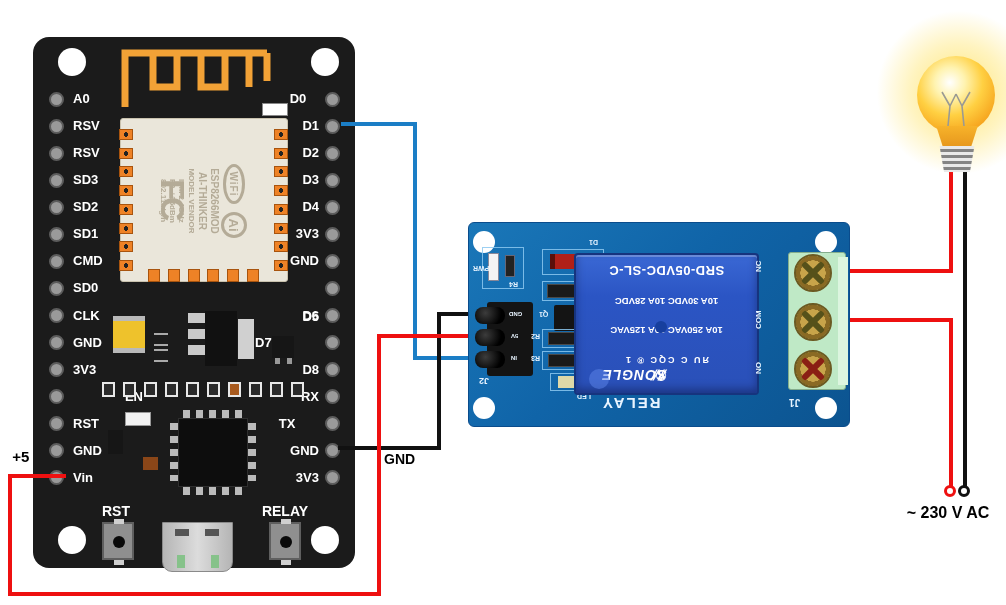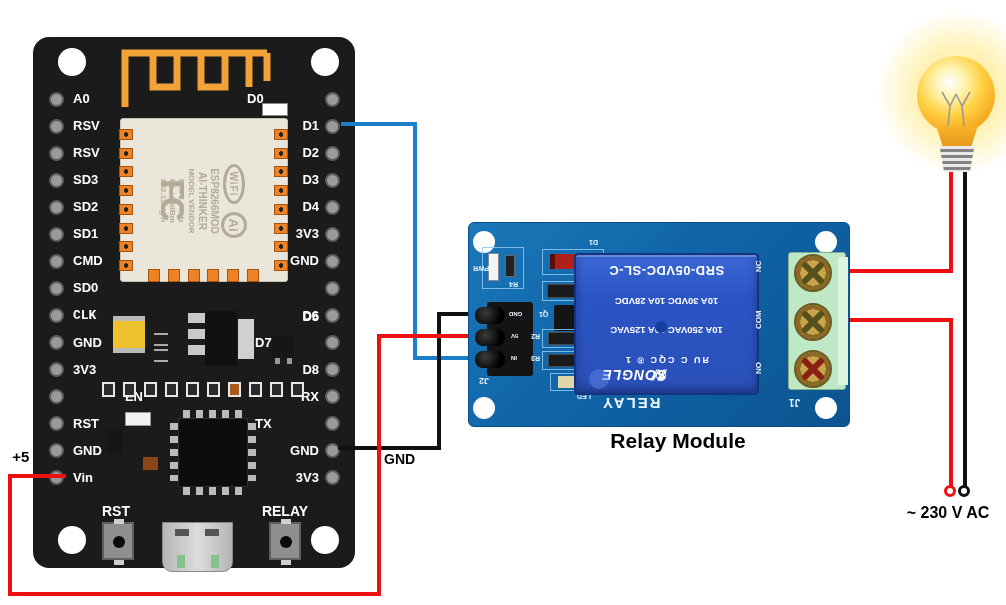--- a/index.html
+++ b/index.html
@@ -71,21 +71,20 @@
         clip-path:polygon(10% 0,90% 0,74% 100%,26% 100%);}
   .bbase{left:938px;top:146px;width:38px;height:26px;border-radius:3px;
          background:repeating-linear-gradient(180deg,#e9e9e9 0 3px,#848484 3px 6px);
          clip-path:polygon(4% 0,96% 0,84% 100%,16% 100%);}
 </style>
 </head>
 <body>
 
 <div class="stage" style="--wred: #ee1010; --wblue: #1b7ec6; --wblk: #111111;">
 
-  <div class="t-title" style="left:558px;top:429px;width:240px;font-size:21px;">Relay Module</div>
   <div class="t-label" style="left:2px;top:448px;width:52px;">+5 V</div>
   <div class="t-label" style="left:384px;top:451px;width:50px;font-size:14px;text-align:left;">GND</div>
   <div class="t-label" style="left:886px;top:504px;width:124px;font-size:16px;">~ 230 V AC</div>
 
   <div class="mcu" id="mcu">
     <div class="hole" style="left:25px;top:11px;"></div>
     <div class="hole" style="left:278px;top:11px;"></div>
     <div class="hole" style="left:25px;top:489px;"></div>
     <div class="hole" style="left:278px;top:489px;"></div>
 
@@ -185,35 +184,35 @@
       <div class="pin-label" style="left: 40px; top: 134px; width: 70px; text-align: left;">SD3</div>
       <div class="pin-circle" style="left: 16px; top: 163px;"></div>
       <div class="pin-label" style="left: 40px; top: 161px; width: 70px; text-align: left;">SD2</div>
       <div class="pin-circle" style="left: 16px; top: 190px;"></div>
       <div class="pin-label" style="left: 40px; top: 188px; width: 70px; text-align: left;">SD1</div>
       <div class="pin-circle" style="left: 16px; top: 217px;"></div>
       <div class="pin-label" style="left: 40px; top: 215px; width: 70px; text-align: left;">CMD</div>
       <div class="pin-circle" style="left: 16px; top: 244px;"></div>
       <div class="pin-label" style="left: 40px; top: 242px; width: 70px; text-align: left;">SD0</div>
       <div class="pin-circle" style="left: 16px; top: 271px;"></div>
-      <div class="pin-label" style="left: 40px; top: 270px; width: 70px; text-align: left; font-family: Liberation Mono, monospace;">CLK</div>
+      <div class="pin-label" style="left: 40px; top: 270px; width: 70px; text-align: left;">CLK</div>
       <div class="pin-circle" style="left: 16px; top: 298px;"></div>
       <div class="pin-label" style="left: 40px; top: 297px; width: 70px; text-align: left;">GND</div>
       <div class="pin-circle" style="left: 16px; top: 325px;"></div>
       <div class="pin-label" style="left: 40px; top: 324px; width: 70px; text-align: left;">3V3</div>
       <div class="pin-circle" style="left: 16px; top: 352px;"></div>
       <div class="pin-label" style="left: 40px; top: 351px; width: 70px; text-align: right;">EN</div>
       <div class="pin-circle" style="left: 16px; top: 379px;"></div>
       <div class="pin-label" style="left: 40px; top: 378px; width: 70px; text-align: left;">RST</div>
       <div class="pin-circle" style="left: 16px; top: 406px;"></div>
       <div class="pin-label" style="left: 40px; top: 405px; width: 70px; text-align: left;">GND</div>
       <div class="pin-circle" style="left: 16px; top: 433px;"></div>
       <div class="pin-label" style="left: 40px; top: 432px; width: 70px; text-align: left;">Vin</div>
       <div class="pin-circle" style="left: 292px; top: 55px;"></div>
-      <div class="pin-label" style="left: 214px; top: 53px; width: 64px; text-align: left;">D0</div>
+      <div class="pin-label" style="left: 233px; top: 53px; width: 64px; text-align: center;">D0</div>
       <div class="pin-circle" style="left: 292px; top: 82px;"></div>
       <div class="pin-label" style="left: 222px; top: 80px; width: 64px; text-align: right;">D1</div>
       <div class="pin-circle" style="left: 292px; top: 109px;"></div>
       <div class="pin-label" style="left: 222px; top: 107px; width: 64px; text-align: right;">D2</div>
       <div class="pin-circle" style="left: 292px; top: 136px;"></div>
       <div class="pin-label" style="left: 222px; top: 134px; width: 64px; text-align: right;">D3</div>
       <div class="pin-circle" style="left: 292px; top: 163px;"></div>
       <div class="pin-label" style="left: 222px; top: 161px; width: 64px; text-align: right;">D4</div>
       <div class="pin-circle" style="left: 292px; top: 190px;"></div>
       <div class="pin-label" style="left: 222px; top: 188px; width: 64px; text-align: right;">3V3</div>
@@ -223,21 +222,21 @@
       <div class="pin-label" style="left: 222px; top: 242px; width: 64px; text-align: right; margin-top: 29px;">D5</div>
       <div class="pin-circle" style="left: 292px; top: 271px;"></div>
       <div class="pin-label" style="left: 222px; top: 270px; width: 64px; text-align: right;">D6</div>
       <div class="pin-circle" style="left: 292px; top: 298px;"></div>
       <div class="pin-label" style="left: 222px; top: 297px; width: 64px; text-align: left;">D7</div>
       <div class="pin-circle" style="left: 292px; top: 325px;"></div>
       <div class="pin-label" style="left: 222px; top: 324px; width: 64px; text-align: right;">D8</div>
       <div class="pin-circle" style="left: 292px; top: 352px;"></div>
       <div class="pin-label" style="left: 222px; top: 351px; width: 64px; text-align: right;">RX</div>
       <div class="pin-circle" style="left: 292px; top: 379px;"></div>
-      <div class="pin-label" style="left: 222px; top: 378px; width: 64px; text-align: left;">TX</div>
+      <div class="pin-label" style="left: 222px; top: 378px; width: 64px; text-align: center;">TX</div>
       <div class="pin-circle" style="left: 292px; top: 406px;"></div>
       <div class="pin-label" style="left: 222px; top: 405px; width: 64px; text-align: right;">GND</div>
       <div class="pin-circle" style="left: 292px; top: 433px;"></div>
       <div class="pin-label" style="left: 222px; top: 432px; width: 64px; text-align: right;">3V3</div>
       <div class="en-pad" style="left: 69px; top: 345px;"></div>
       <div class="en-pad" style="left: 90px; top: 345px;"></div>
       <div class="en-pad" style="left: 111px; top: 345px;"></div>
       <div class="en-pad" style="left: 132px; top: 345px;"></div>
       <div class="en-pad" style="left: 153px; top: 345px;"></div>
       <div class="en-pad" style="left: 174px; top: 345px;"></div>

